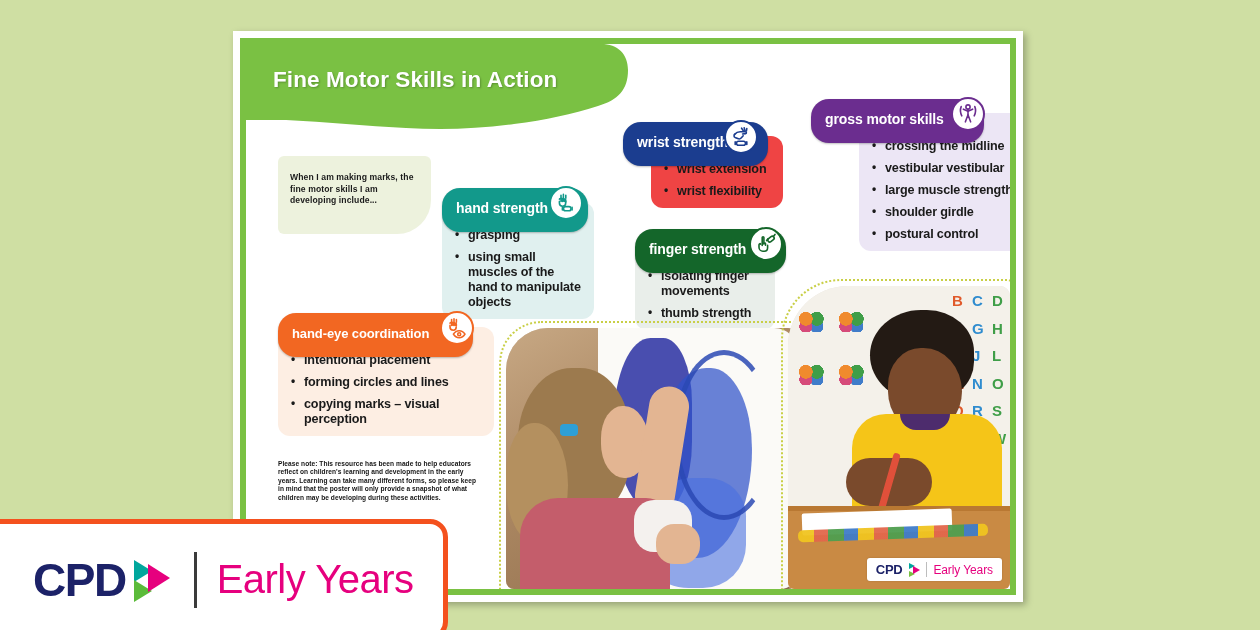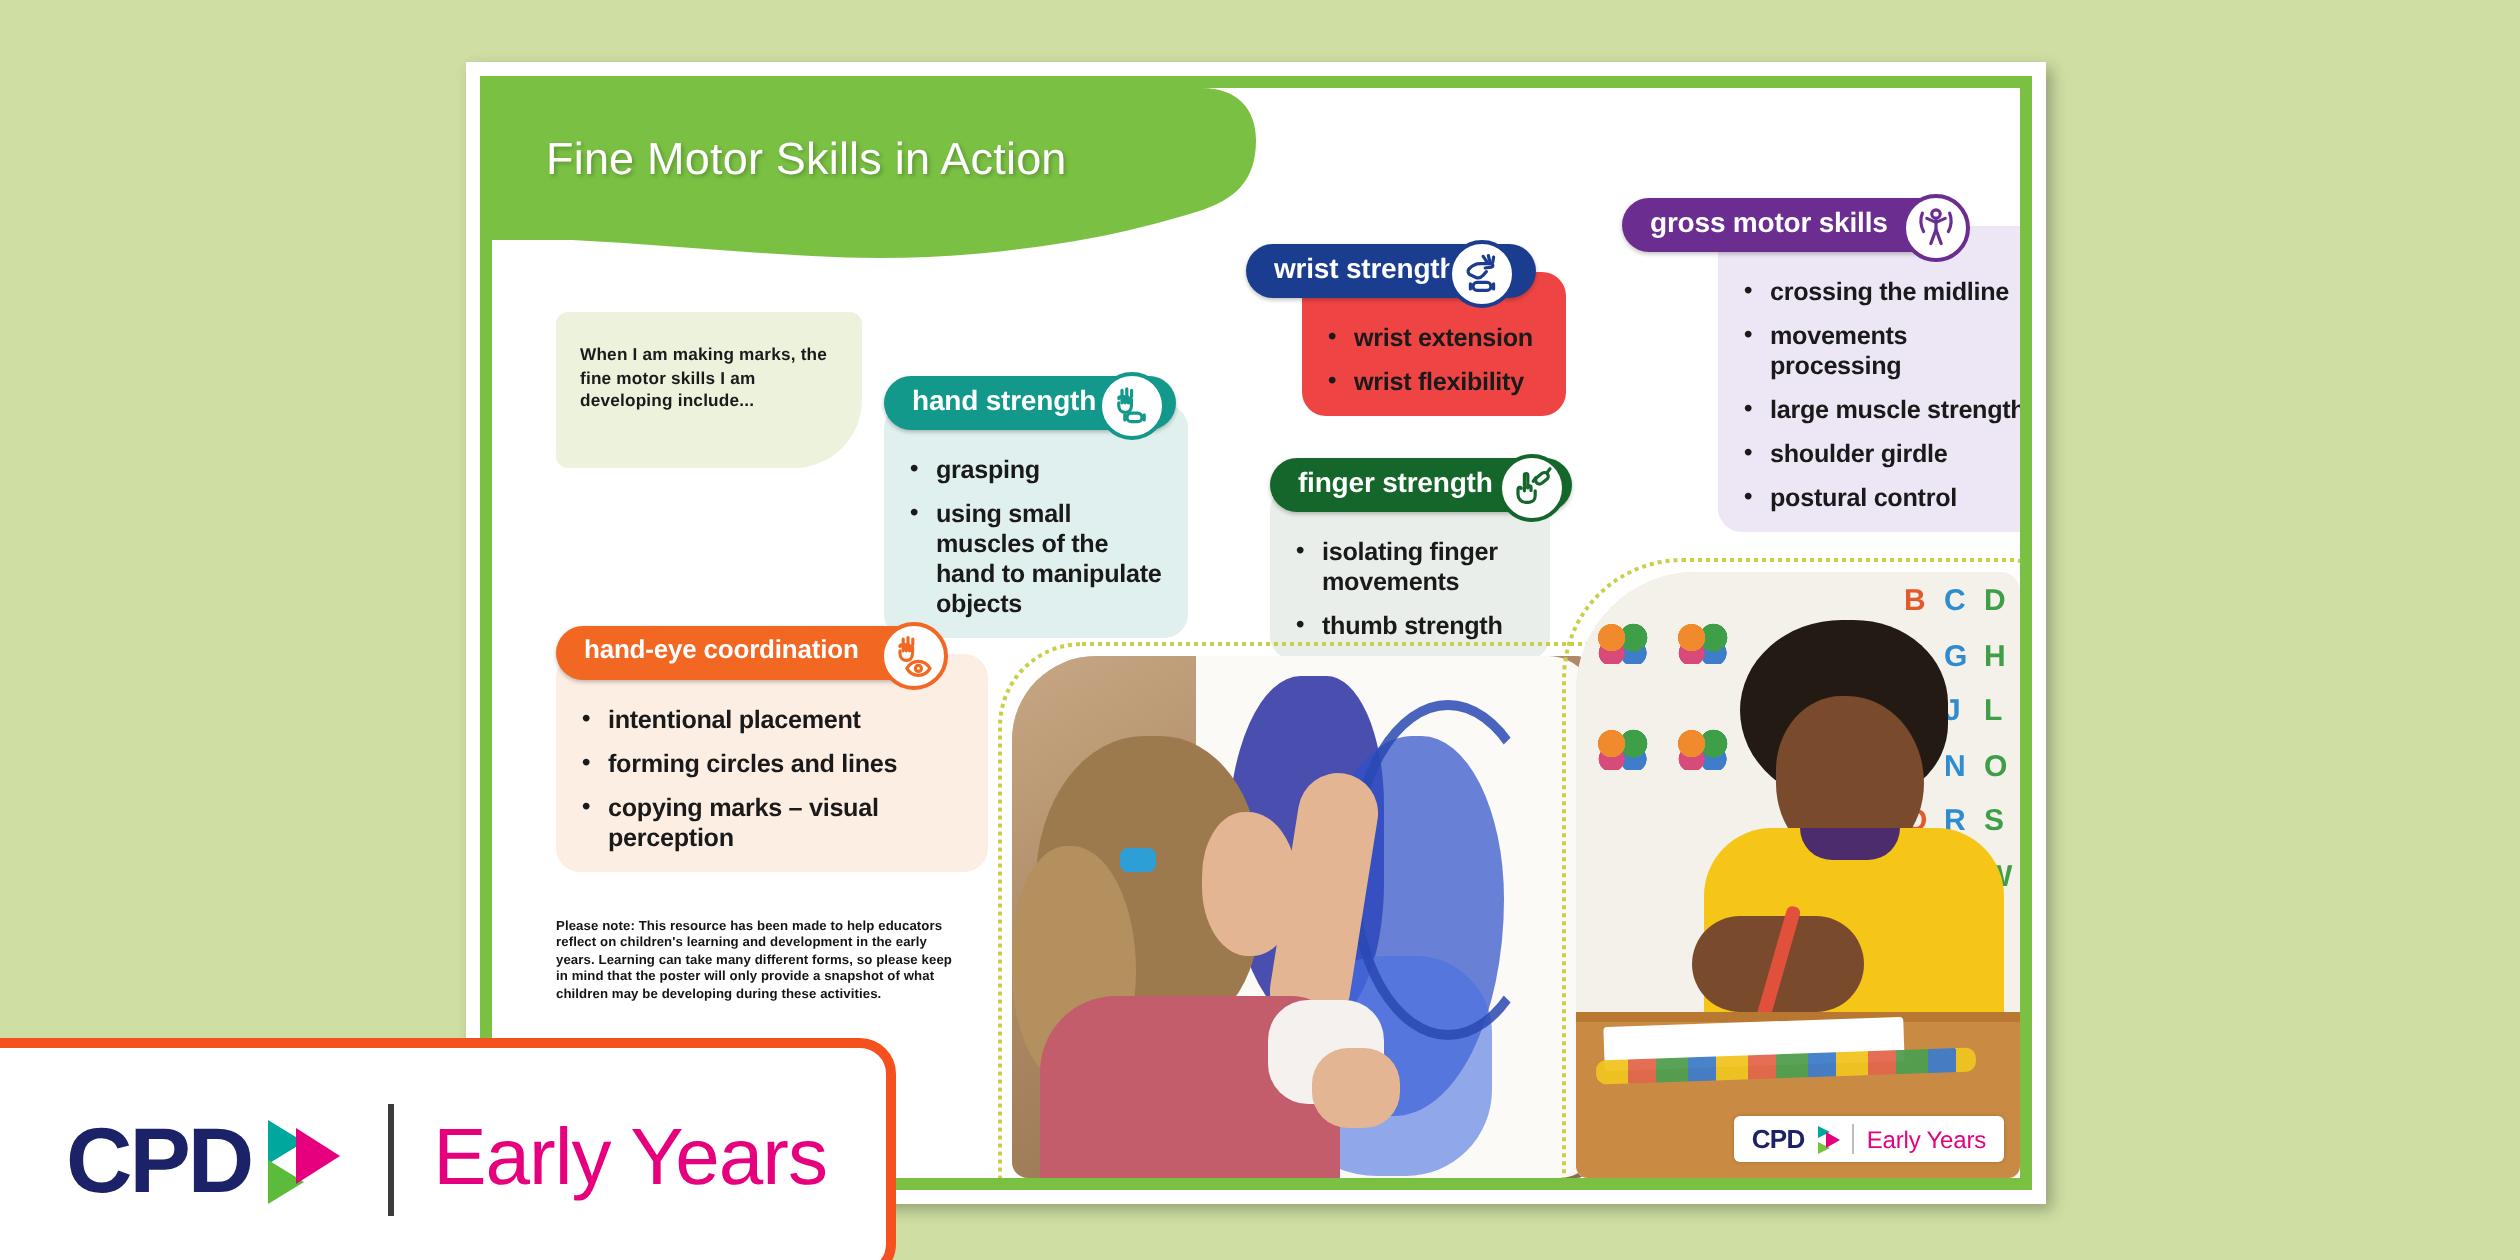--- a/index.html
+++ b/index.html
@@ -22,21 +22,21 @@
     background:#ffffff;
     overflow:hidden;
   }
   #poster-canvas{
     position:absolute;left:0;top:0;width:764px;height:545px;
     background:#ffffff;overflow:hidden;
   }
   #title-blob-svg{position:absolute;left:0;top:0;}
   #title-text{
     position:absolute;left:27px;top:22px;width:340px;
-    color:#ffffff;font-weight:normal;font-size:22.5px;line-height:27px;
+    color:#ffffff;font-weight:bold;font-size:22.5px;line-height:27px;
     text-shadow:1px 1px 2px rgba(0,0,0,.25);
     letter-spacing:.1px;
   }
 
   
   #intro-note{
     position:absolute;left:20px;top:112px;width:153px;height:78px;
     background:#edf2dd;
     border-radius:6px 6px 34px 6px;
     margin-left:12px;
@@ -51,21 +51,21 @@
   .card{position:absolute;}
   .card-body{
     position:absolute;left:0;top:14px;
     border-radius:12px;
     padding:26px 10px 9px 10px;
     box-sizing:border-box;
   }
   .card-head{
     position:absolute;left:0;top:0;
     border-radius:18px;
-    height:27px;
+    height:44px;
     display:flex;align-items:center;
     padding:0 40px 4px 14px;
     box-sizing:border-box;
     color:#fff;font-weight:bold;font-size:14px;
     white-space:nowrap;
     z-index:3;
     box-shadow:0 1px 2px rgba(0,0,0,.25);
     letter-spacing:-.1px;
   }
   .card-icon{
@@ -327,21 +327,21 @@
             <rect x="13.4" y="5.2" width="7" height="3.8" rx="1.9" transform="rotate(-38 17 7)"></rect>
             <path d="M12.6 8.6l1.4-1.8M19.6 4.2l1.4-1.8"></path>
           </svg>
         </div>
       </div>
 
       <div class="card c-gross" id="card-gross">
         <div class="card-body">
           <ul class="bullets">
             <li>crossing the midline</li>
-            <li>movements processing</li>
+            <li>vestibular vestibular</li>
             <li>large muscle strength</li>
             <li>shoulder girdle</li>
             <li>postural control</li>
           </ul>
         </div>
         <div class="card-head">gross motor skills</div>
         <div class="card-icon">
           <svg viewBox="0 0 24 24" fill="none" stroke="#6b2d8f" stroke-width="1.6" stroke-linecap="round" stroke-linejoin="round">
             <circle cx="12" cy="5" r="2.1"></circle>
             <path d="M12 7.4v5.4"></path>

